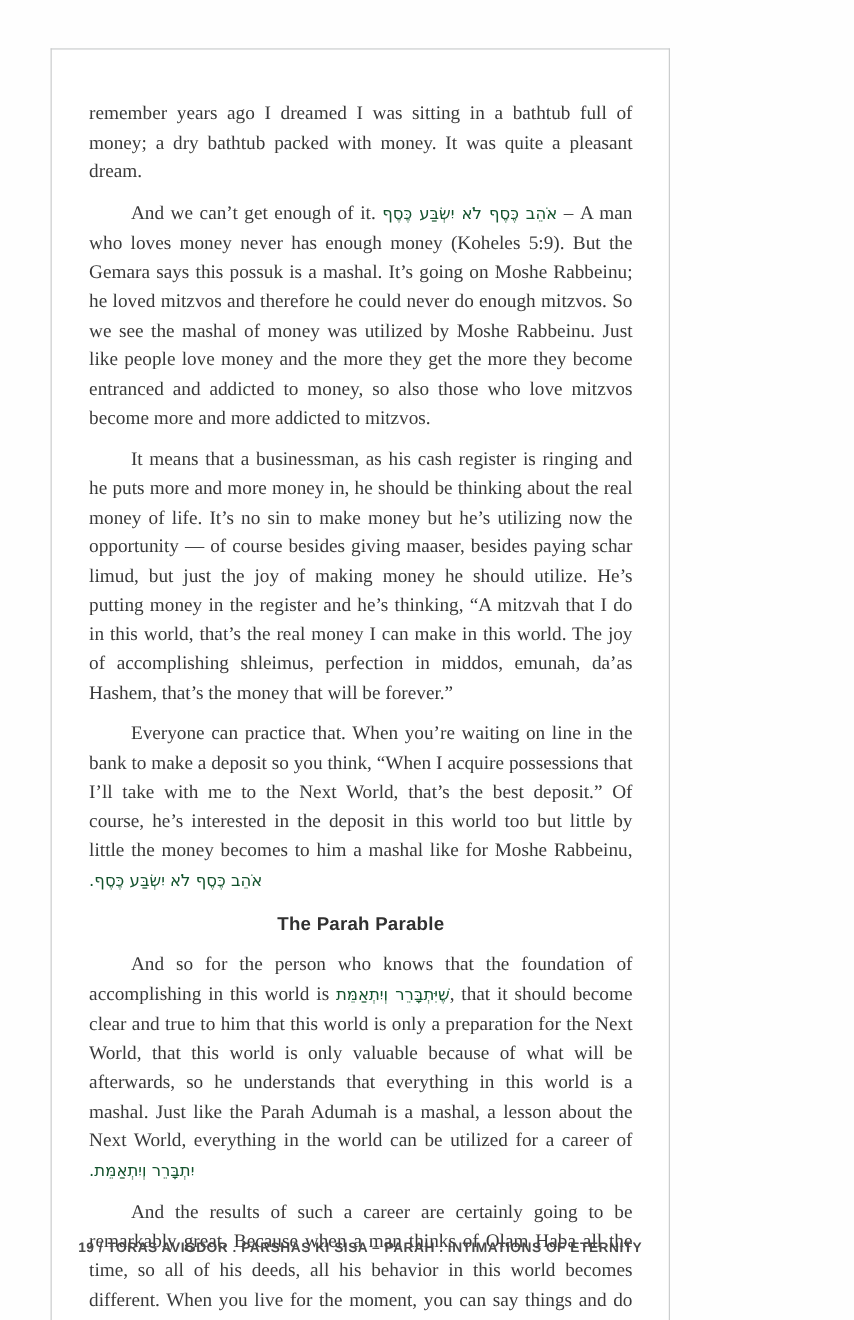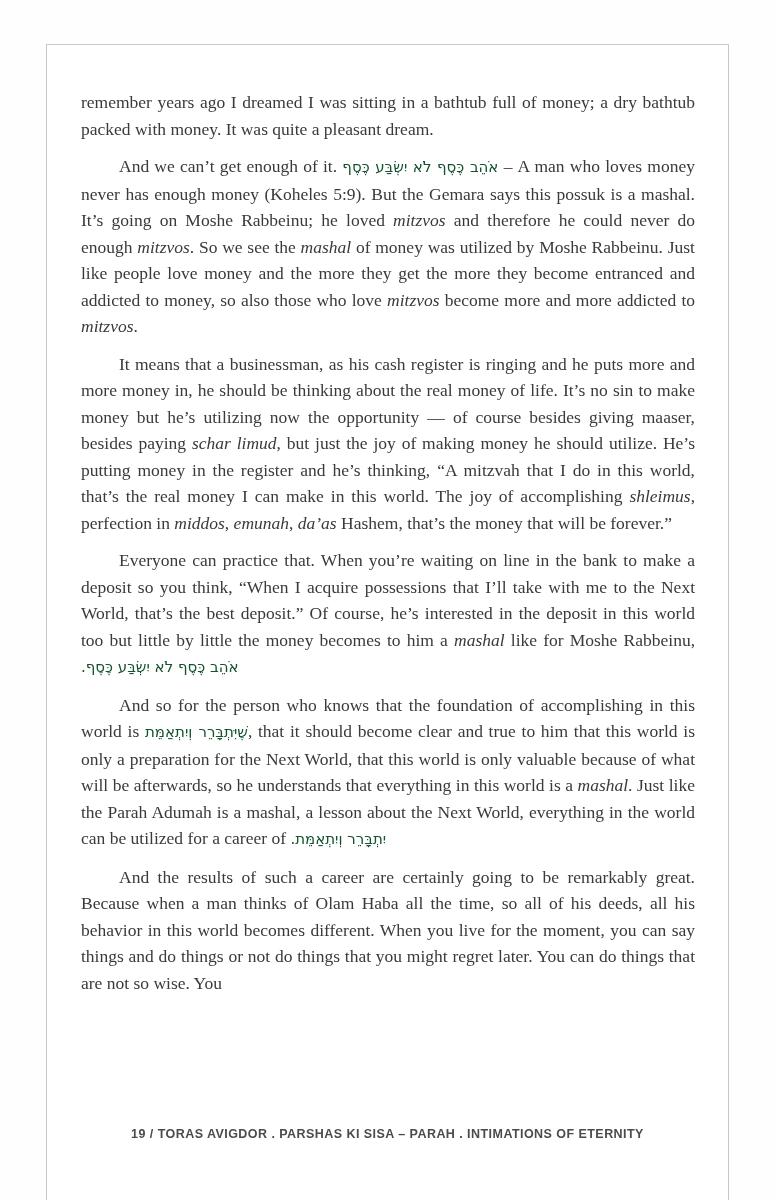--- a/index.html
+++ b/index.html
@@ -6,38 +6,38 @@
   html, body {
     width: 776px; height: 1200px;
     background: #fefefe;
     font-family: "Liberation Serif", serif;
     overflow: hidden;
   }
   .canvas { position: relative; width: 776px; height: 1200px; background: #fefefe; }
   .page {
     position: absolute;
     left: 46px; top: 44px;
-    width: 683px; height: 1156px;
+    width: 563px; height: 1156px;
     background: #ffffff;
     border: 1px solid #c6c8c9;
     border-bottom: none;
   }
   .content {
     padding: 44px 33px 0 34px;
   }
   .para {
     font-size: 17.5px;
     line-height: 26.5px;
     color: #3a3a3a;
     text-align: justify;
     text-indent: 38px;
     margin-bottom: 11px;
   }
   .para.first { text-indent: 0; }
-  .it { font-style: italic; }
+  .it { }
   .heb {
     font-family: "DejaVu Sans", sans-serif;
     font-size: 15px;
     direction: rtl;
     unicode-bidi: isolate;
     color: #14532d;
   }
   .section-heading {
     font-family: "Liberation Sans", sans-serif;
     font-weight: 700;
@@ -63,18 +63,19 @@
 </head>
 <body>
 
 <div class="canvas">
   <div class="page">
     <div class="content">
       <p class="para first"><span>remember years ago I dreamed I was sitting in a bathtub full of money; a dry bathtub packed with money. It was quite a pleasant dream.</span></p>
       <p class="para"><span>And we can’t get enough of it. </span><span class="heb">אֹהֵב כֶּסֶף לֹא יִשְׂבַּע כֶּסֶף</span><span> – A man who loves money never has enough money (Koheles 5:9). But the Gemara says this possuk is a mashal. It’s going on Moshe Rabbeinu; he loved </span><span class="it">mitzvos</span><span> and therefore he could never do enough </span><span class="it">mitzvos</span><span>. So we see the </span><span class="it">mashal</span><span> of money was utilized by Moshe Rabbeinu. Just like people love money and the more they get the more they become entranced and addicted to money, so also those who love </span><span class="it">mitzvos</span><span> become more and more addicted to </span><span class="it">mitzvos</span><span>.</span></p>
       <p class="para"><span>It means that a businessman, as his cash register is ringing and he puts more and more money in, he should be thinking about the real money of life. It’s no sin to make money but he’s utilizing now the opportunity — of course besides giving maaser, besides paying </span><span class="it">schar limud</span><span>, but just the joy of making money he should utilize. He’s putting money in the register and he’s thinking, “A mitzvah that I do in this world, that’s the real money I can make in this world. The joy of accomplishing </span><span class="it">shleimus</span><span>, perfection in </span><span class="it">middos</span><span>, </span><span class="it">emunah</span><span>, </span><span class="it">da’as</span><span> Hashem, that’s the money that will be forever.”</span></p>
       <p class="para"><span>Everyone can practice that. When you’re waiting on line in the bank to make a deposit so you think, “When I acquire possessions that I’ll take with me to the Next World, that’s the best deposit.” Of course, he’s interested in the deposit in this world too but little by little the money becomes to him a </span><span class="it">mashal</span><span> like for Moshe Rabbeinu, </span><span class="heb">אֹהֵב כֶּסֶף לֹא יִשְׂבַּע כֶּסֶף.</span></p>
+      <h2 class="section-heading">The Parah Parable</h2>
       <p class="para"><span>And so for the person who knows that the foundation of accomplishing in this world is </span><span class="heb">שֶׁיִּתְבָּרֵר וְיִתְאַמֵּת</span><span>, that it should become clear and true to him that this world is only a preparation for the Next World, that this world is only valuable because of what will be afterwards, so he understands that everything in this world is a </span><span class="it">mashal</span><span>. Just like the Parah Adumah is a mashal, a lesson about the Next World, everything in the world can be utilized for a career of </span><span class="heb">יִתְבָּרֵר וְיִתְאַמֵּת.</span></p>
       <p class="para"><span>And the results of such a career are certainly going to be remarkably great. Because when a man thinks of Olam Haba all the time, so all of his deeds, all his behavior in this world becomes different. When you live for the moment, you can say things and do things or not do things that you might regret later. You can do things that are not so wise. You</span></p>
     </div>
     <div class="footer">19 / TORAS AVIGDOR . PARSHAS KI SISA – PARAH . INTIMATIONS OF ETERNITY</div>
   </div>
 </div>
 
 </body></html>

